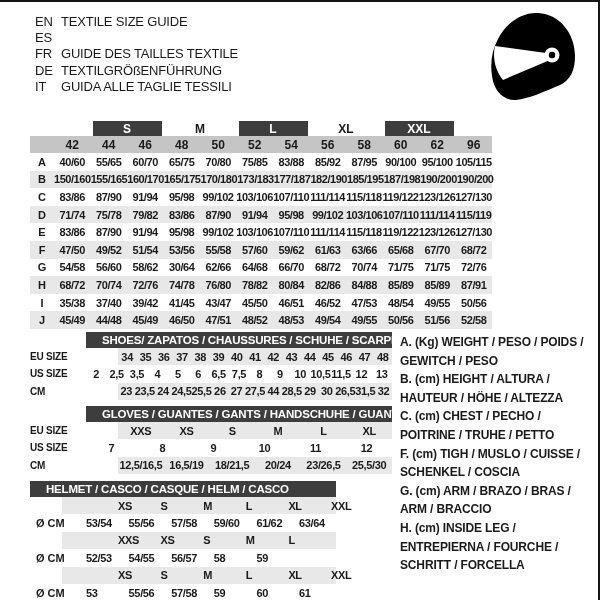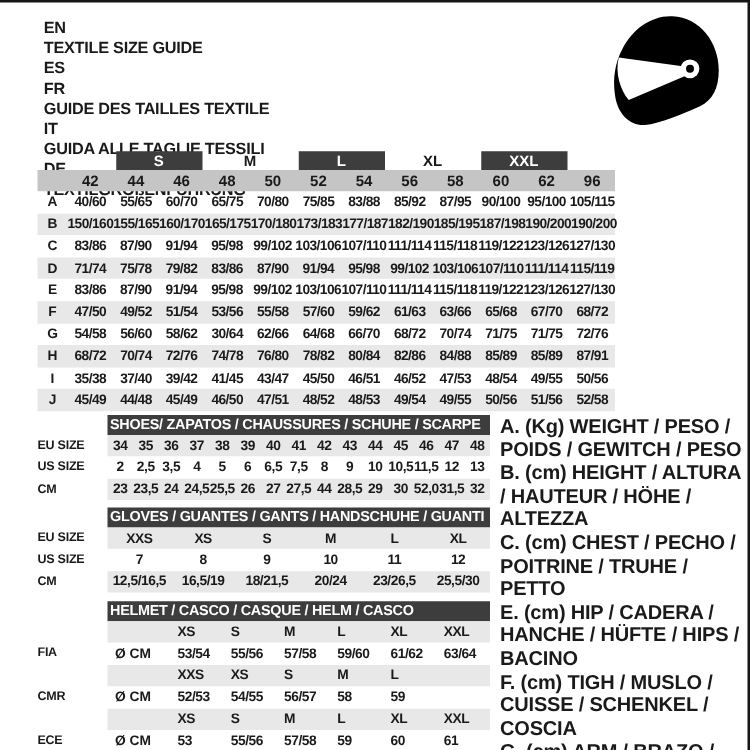--- a/index.html
+++ b/index.html
@@ -7,80 +7,80 @@
   }
   *{box-sizing:border-box;}
   html,body{margin:0;padding:0;}
   body{
     width:600px;height:600px;position:relative;background:#fff;
     font-family:"Liberation Sans",sans-serif;color:var(--ink);overflow:hidden;
   }
   .frame{position:absolute;inset:0;border-top:2px solid #151515;border-right:2px solid #151515;pointer-events:none;}
   
   .langs{position:absolute;left:35px;top:14px;}
-  .lang-row{display:flex;font-weight:700;font-size:13px;line-height:16.2px;letter-spacing:-0.2px;white-space:nowrap;flex-direction:column;}
+  .lang-row{display:flex;font-weight:400;font-size:13px;line-height:16.2px;letter-spacing:-0.2px;white-space:nowrap;}
   .lang-code{width:26px;}
   
   .logo{position:absolute;right:18px;top:6px;width:100px;height:100px;}
   
   .ttable{position:absolute;left:30px;top:121px;width:462px;font-weight:700;}
   .trow{display:grid;grid-template-columns:24px repeat(12,1fr);align-items:center;}
   .t-grouprow{height:15px;}
   .gbar{height:15px;display:flex;align-items:center;justify-content:center;font-size:12px;}
   .gbar.dark{background:var(--bar-dark);color:#fff;margin:0 2px;}
   .t-sizerow{height:17px;background:var(--band);font-size:12px;}
   .t-datarow{height:17.6px;font-size:11px;letter-spacing:-0.45px;}
   .t-datarow.stripe{background:var(--stripe);}
   .tcell{text-align:center;white-space:nowrap;}
   .tletter{text-align:center;letter-spacing:0;}
   
   .sub{position:absolute;left:30px;display:grid;grid-template-columns:56px auto;}
   .sub-labels{padding-top:16px;}
   .sub-label{height:17.4px;line-height:17.4px;font-weight:700;font-size:10px;letter-spacing:-0.2px;white-space:nowrap;}
   .sub-title{height:16px;line-height:16px;background:var(--bar-dark);color:#fff;
-    font-weight:700;font-size:11.5px;letter-spacing:-0.2px;padding-left:2px;white-space:nowrap;}
+    font-weight:700;font-size:11.5px;letter-spacing:-0.2px;padding-left:16px;white-space:nowrap;}
   .sub-row{display:grid;height:17.4px;align-items:center;font-weight:700;font-size:11px;letter-spacing:-0.35px;}
-  .sub-row.gray{background:var(--stripe);}
+  .sub-row.gray{background:var(--stripe);margin-left:32px;}
   .scell{text-align:center;white-space:nowrap;}
   .scell.unit{text-align:left;padding-left:4px;letter-spacing:0;}
   .shoes-body{width:306px;}
   .shoes-body .sub-row{grid-template-columns:repeat(15,1fr);}
   .gloves-body{width:306px;}
   .gloves-body .sub-row{grid-template-columns:repeat(6,1fr);}
   .helmet-body{width:306px;}
   .helmet-body .sub-row{grid-template-columns:50px repeat(6,42.6px);}
   .helmet-body .sub-row .scell{text-align:left;padding-left:6px;}
   
   .legend{position:absolute;left:400px;top:333px;width:196px;}
-  .legend-item{font-weight:700;font-size:16px;line-height:18.6px;letter-spacing:-0.15px;}
+  .legend-item{font-weight:700;font-size:12px;line-height:18.6px;letter-spacing:-0.15px;}
 </style>
 </head>
 <body>
 
 <div class="frame"></div>
 
 <div class="langs">
     <div class="lang-row">
       <span class="lang-code">EN</span>
       <span class="lang-text">TEXTILE SIZE GUIDE</span>
     </div>
     <div class="lang-row">
       <span class="lang-code">ES</span>
     </div>
     <div class="lang-row">
       <span class="lang-code">FR</span>
       <span class="lang-text">GUIDE DES TAILLES TEXTILE</span>
     </div>
     <div class="lang-row">
+      <span class="lang-code">DE</span>
+      <span class="lang-text">TEXTILGRÖßENFÜHRUNG</span>
+    </div>
+    <div class="lang-row">
       <span class="lang-code">IT</span>
       <span class="lang-text">GUIDA ALLE TAGLIE TESSILI</span>
-    </div>
-    <div class="lang-row">
-      <span class="lang-code">DE</span>
-      <span class="lang-text">TEXTILGRÖßENFÜHRUNG</span>
     </div>
   </div>
 
 <div class="logo">
   <svg viewBox="0 0 100 100" width="100" height="100">
     <path fill="#000" d="M56 7 C 78 8 93 28 93 50 C 93 65 88 74 78 79 C 64 85 46 93 34 94 C 23 95 12 86 10 70 C 8 57 10 44 16 33 C 24 17 40 6 56 7 Z"></path>
     <path fill="#fff" d="M13 40 L 64 47 C 68 48 70 51 68 54 L 21 74 C 14 66 10 52 13 40 Z"></path>
     <circle cx="70" cy="49" r="7.5" fill="#fff"></circle>
     <circle cx="70" cy="49" r="3.2" fill="#000"></circle>
   </svg>
@@ -310,21 +310,21 @@
         <div class="scell">24</div>
         <div class="scell">24,5</div>
         <div class="scell">25,5</div>
         <div class="scell">26</div>
         <div class="scell">27</div>
         <div class="scell">27,5</div>
         <div class="scell">44</div>
         <div class="scell">28,5</div>
         <div class="scell">29</div>
         <div class="scell">30</div>
-        <div class="scell">52,0</div>
+        <div class="scell">26,5</div>
         <div class="scell">31,5</div>
         <div class="scell">32</div>
       </div>
     </div>
 </div>
 
 <div class="sub" id="gloves" style="top:406px">
   <div class="sub-labels">
       <div class="sub-label">EU SIZE</div>
       <div class="sub-label">US SIZE</div>
@@ -353,28 +353,20 @@
         <div class="scell">16,5/19</div>
         <div class="scell">18/21,5</div>
         <div class="scell">20/24</div>
         <div class="scell">23/26,5</div>
         <div class="scell">25,5/30</div>
       </div>
     </div>
 </div>
 
 <div class="sub" id="helmet" style="top:481px">
-  <div class="sub-labels">
-      <div class="sub-label"></div>
-      <div class="sub-label">FIA</div>
-      <div class="sub-label"></div>
-      <div class="sub-label">CMR</div>
-      <div class="sub-label"></div>
-      <div class="sub-label">ECE</div>
-    </div>
   <div class="helmet-body">
     <div class="sub-title">HELMET / CASCO / CASQUE / HELM / CASCO</div>
   <div class="sub-row gray">
         <div class="scell unit"></div>
         <div class="scell">XS</div>
         <div class="scell">S</div>
         <div class="scell">M</div>
         <div class="scell">L</div>
         <div class="scell">XL</div>
         <div class="scell">XXL</div>
@@ -424,17 +416,16 @@
         <div class="scell">60</div>
         <div class="scell">61</div>
       </div>
     </div>
 </div>
 
 <div class="legend">
     <div class="legend-item">A. (Kg) WEIGHT / PESO / POIDS / GEWITCH / PESO</div>
     <div class="legend-item">B. (cm) HEIGHT / ALTURA / HAUTEUR / HÖHE / ALTEZZA</div>
     <div class="legend-item">C. (cm) CHEST / PECHO / POITRINE / TRUHE / PETTO</div>
-    <div class="legend-item">E. (cm) HIP / CADERA / HANCHE / HÜFTE / HIPS / BACINO</div>
     <div class="legend-item">F. (cm) TIGH / MUSLO / CUISSE / SCHENKEL / COSCIA</div>
     <div class="legend-item">G. (cm) ARM / BRAZO / BRAS / ARM / BRACCIO</div>
     <div class="legend-item">H. (cm) INSIDE LEG / ENTREPIERNA / FOURCHE / SCHRITT / FORCELLA</div>
   </div>
 
 </body></html>

